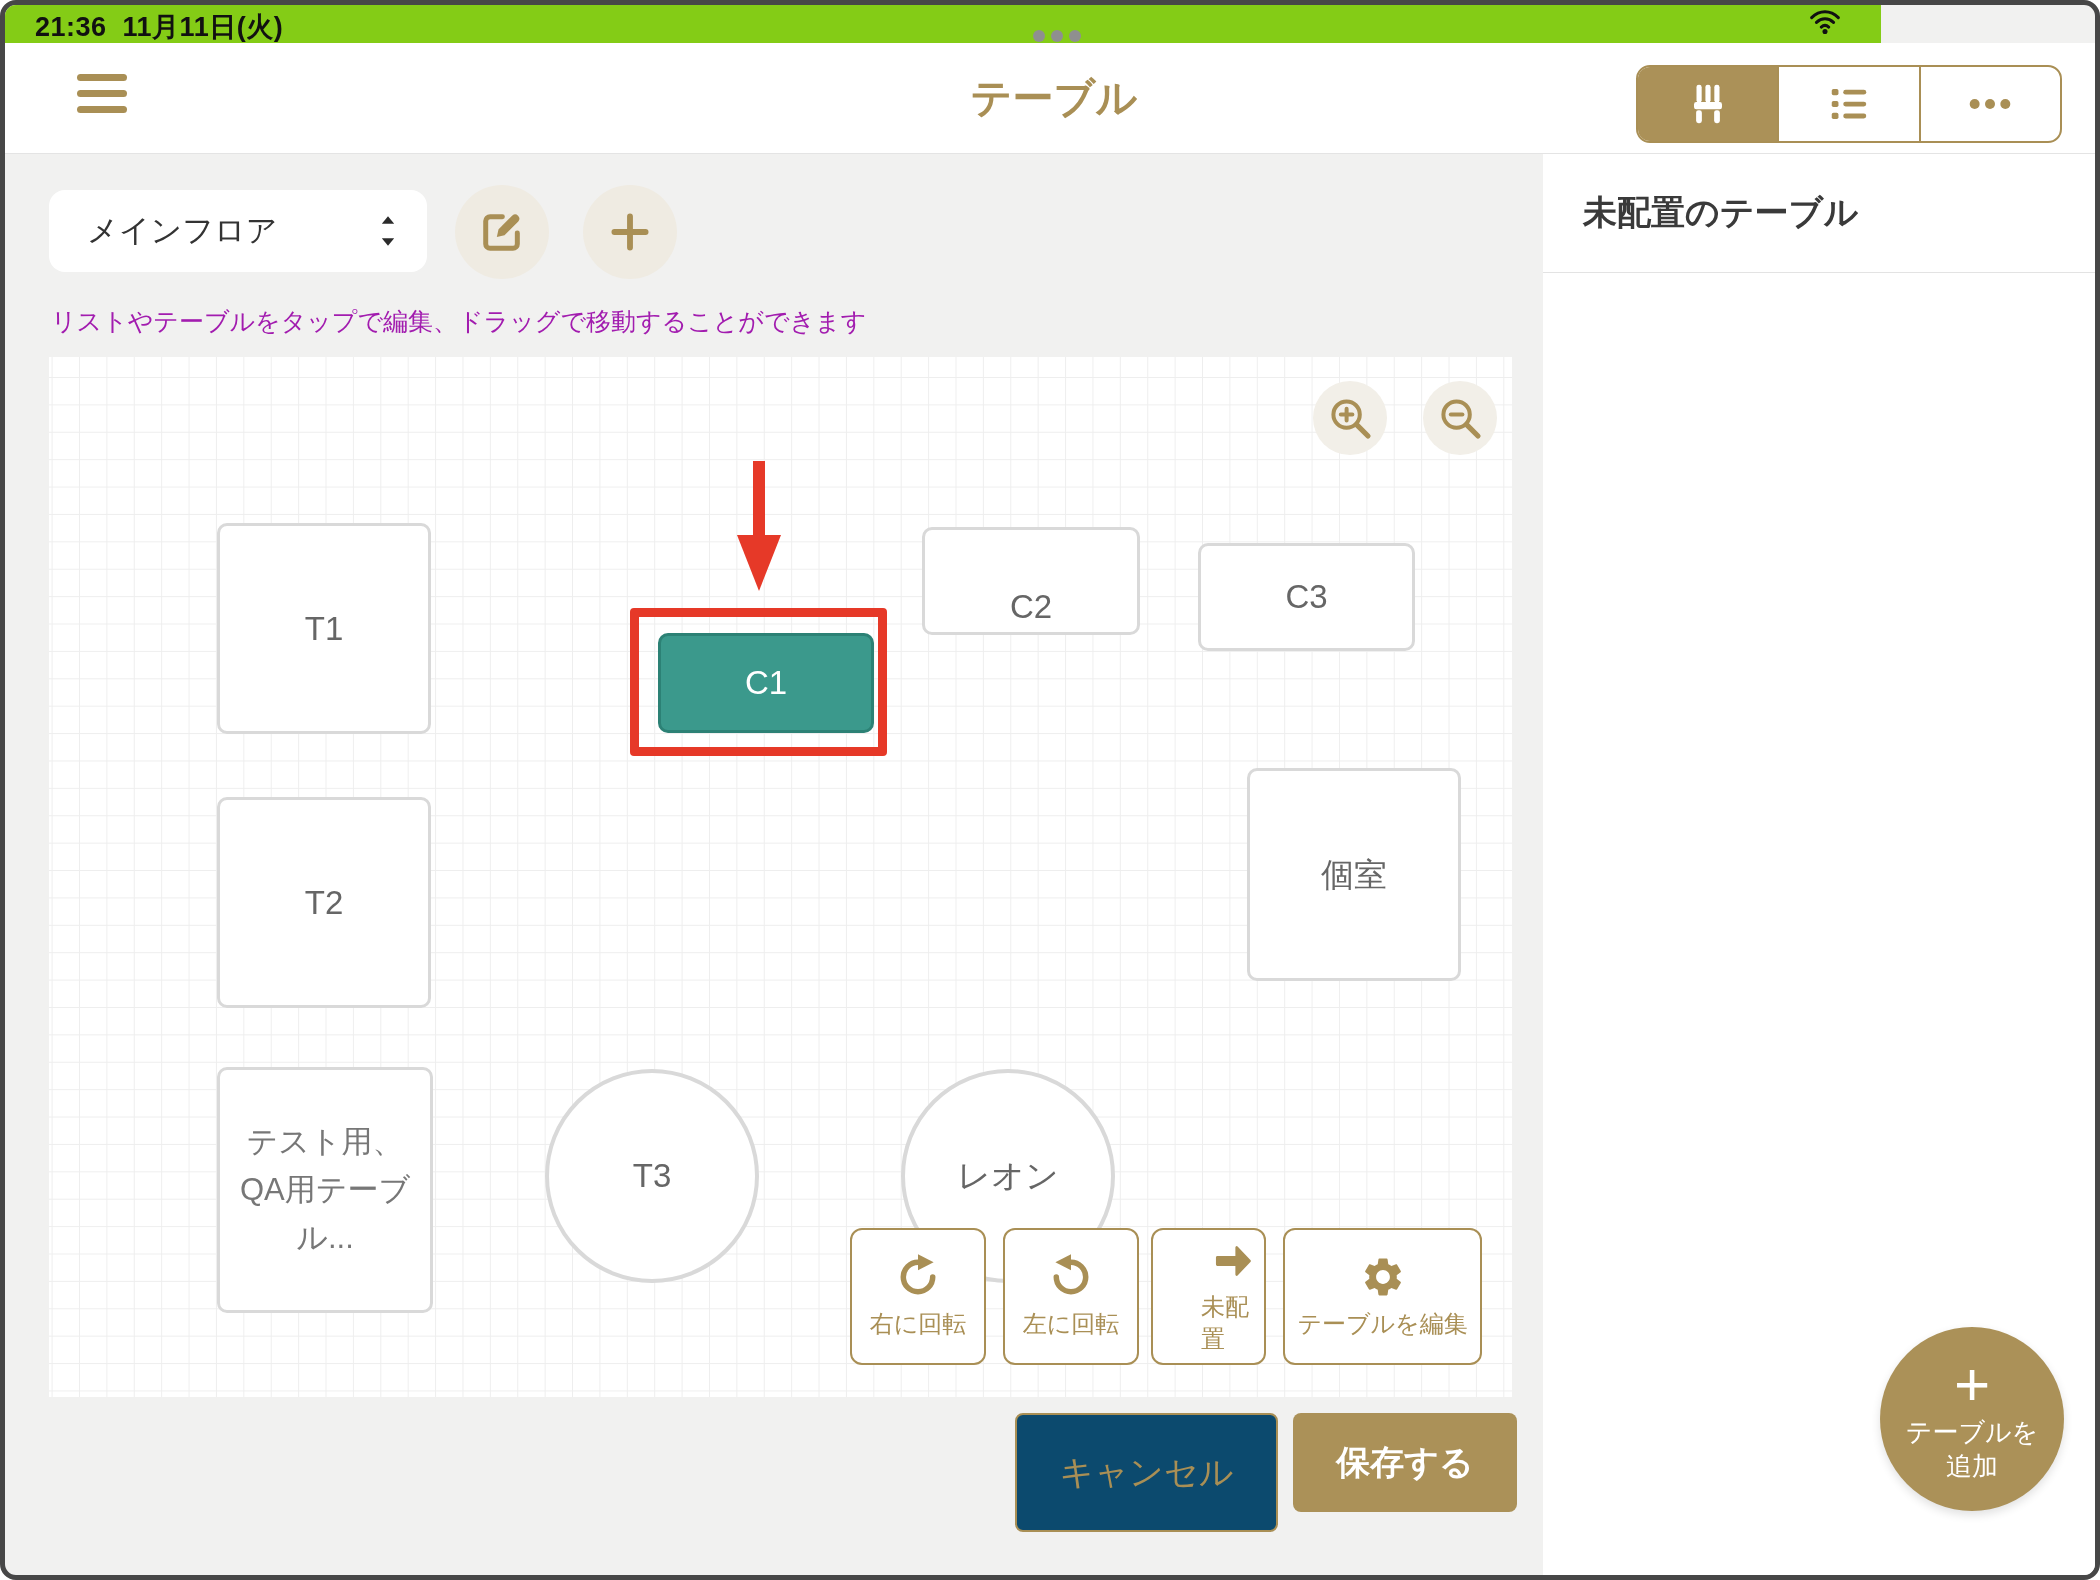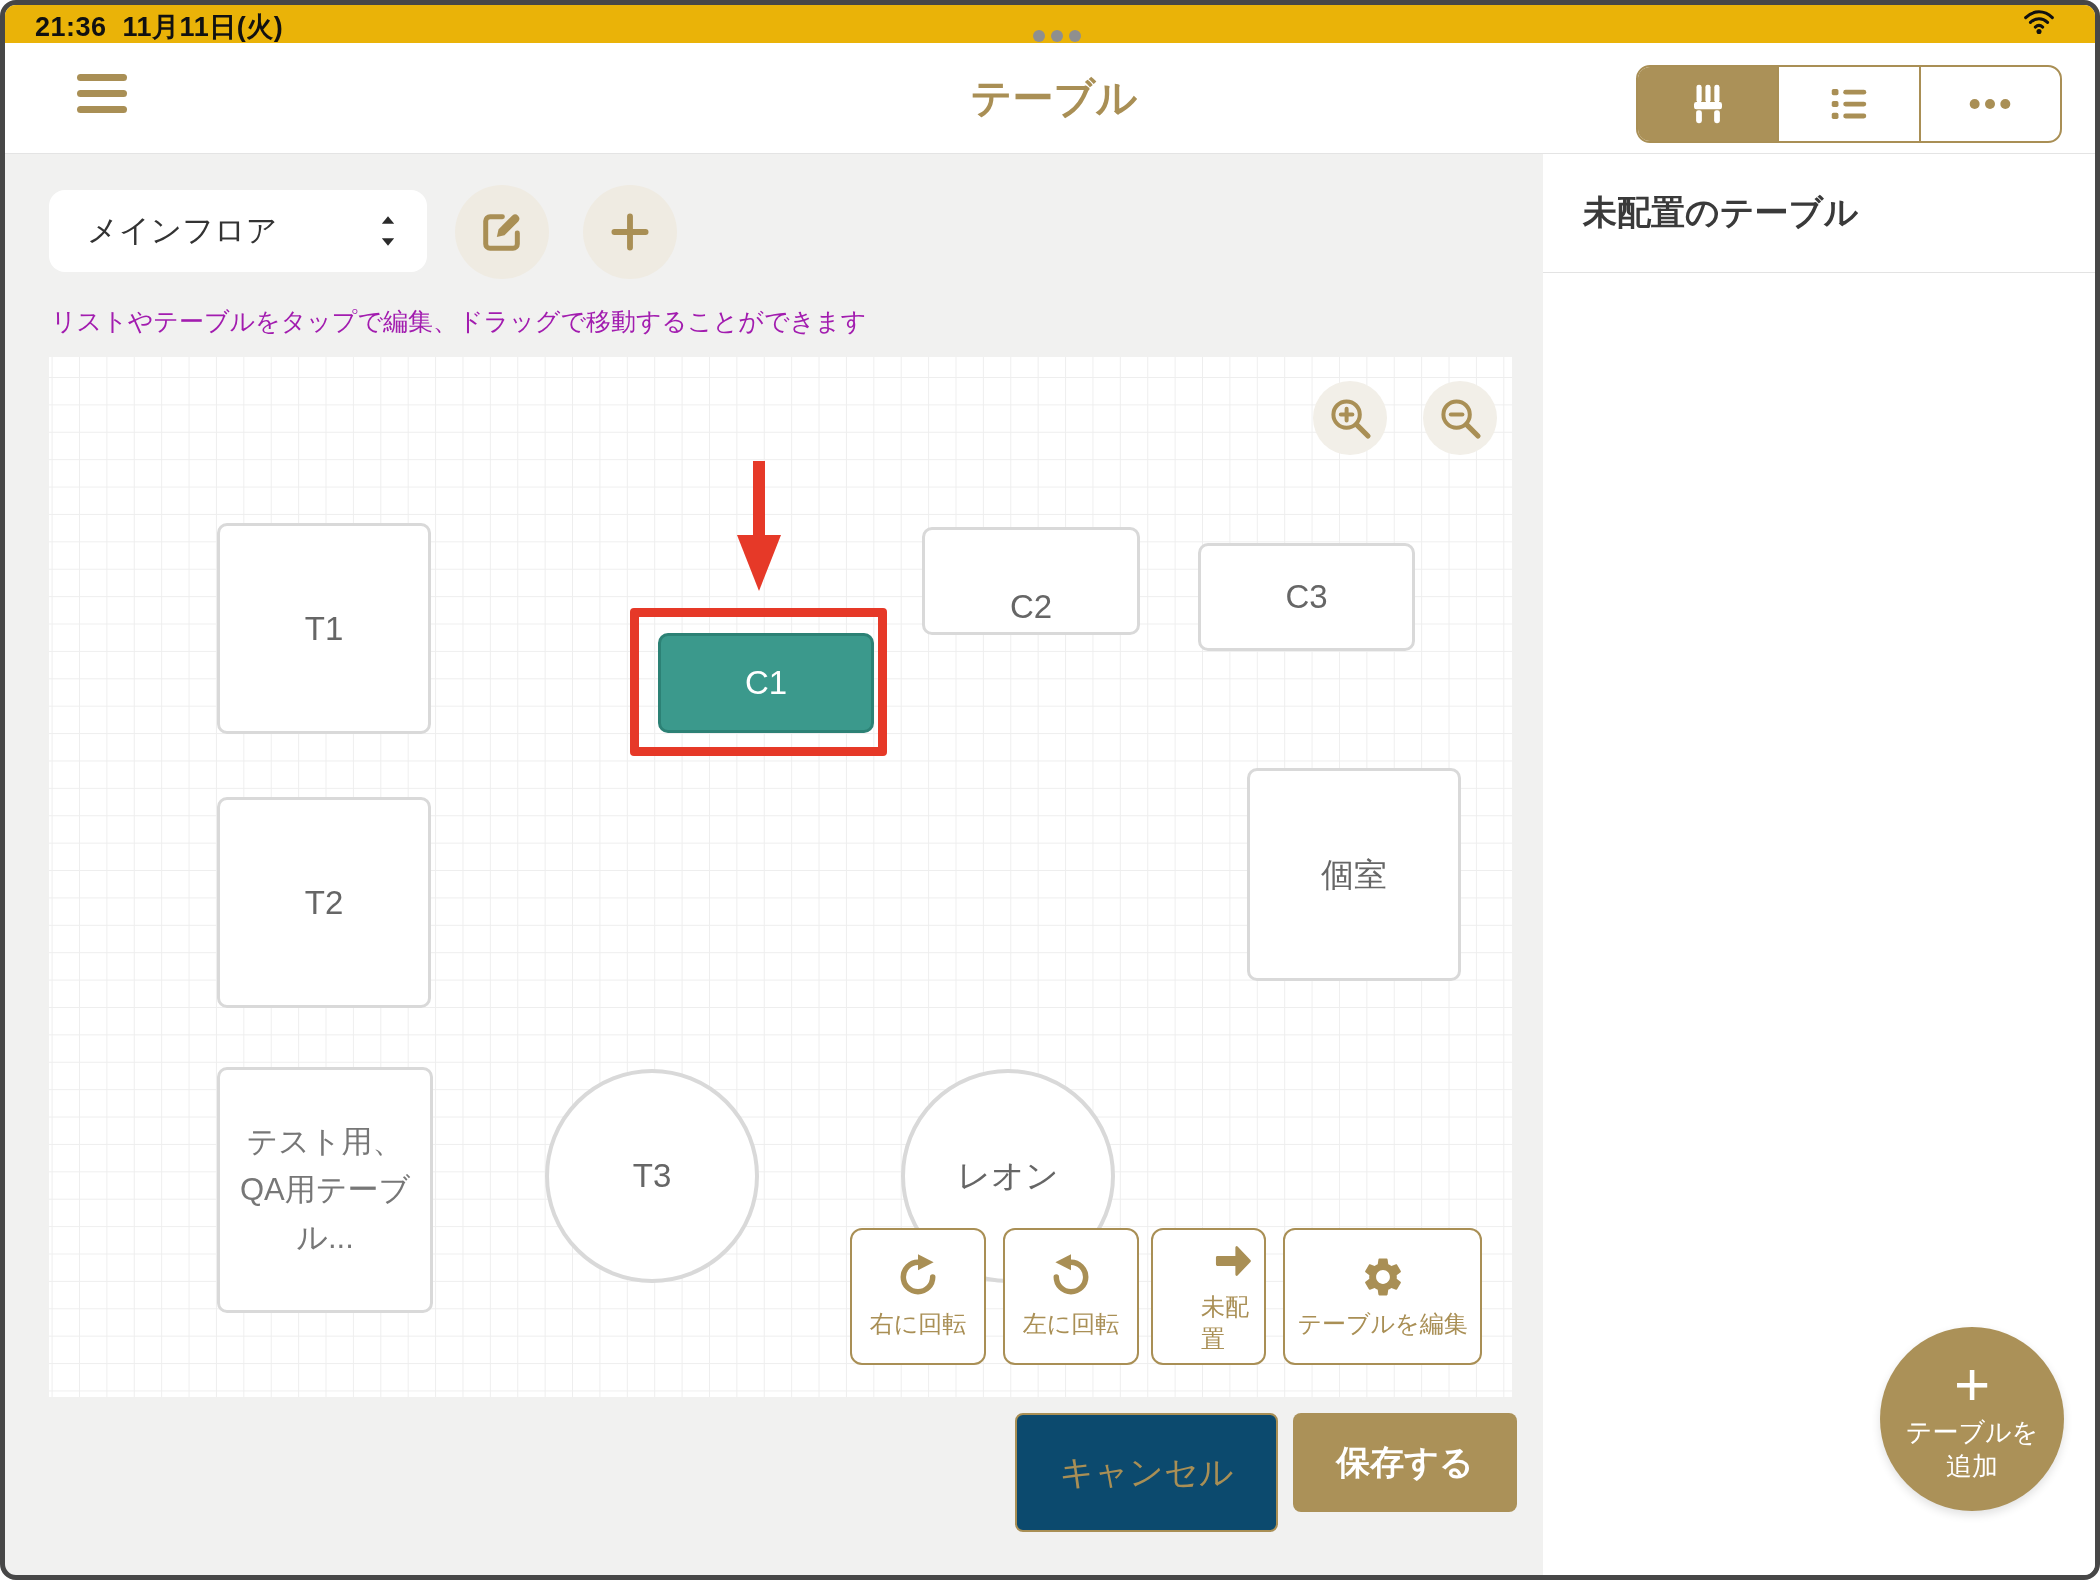--- a/index.html
+++ b/index.html
@@ -15,21 +15,21 @@
     --bg:#F1F1F0;
     --tbl-border:#D9D9D9;
     --tbl-text:#666;
   }
   .frame{
     position:relative; width:2100px; height:1580px;
     border:5px solid #474747; border-radius:16px; overflow:hidden;
     background:var(--bg);
   }
   
-  .statusbar{ position:absolute; left:0; top:0; width:2090px; height:38px; background:#eab308; }
+  .statusbar{ position:absolute; left:0; top:0; width:1876px; height:38px; background:#84cc16; }
   .sb-left{ position:absolute; left:30px; top:4px; font-size:27px; font-weight:700; color:#111; letter-spacing:.5px;}
   .sb-dots{ position:absolute; left:1028px; top:25px; display:flex; gap:6px; }
   .sb-dots i{ width:12px; height:12px; border-radius:50%; background:#8F8F8F; }
   .sb-right{ position:absolute; right:18px; top:4px; display:flex; align-items:flex-start; gap:8px;flex-direction:column; }
   .sb-right .pct{ font-size:27px; font-weight:600; color:#111; }
   
   .header{ position:absolute; left:0; top:38px; width:2090px; height:111px; background:#fff; border-bottom:1px solid #E4E4E4; }
   .hamburger{ position:absolute; left:72px; top:22px; width:50px; height:56px; display:flex; flex-direction:column; justify-content:center; gap:9px; cursor:pointer;}
   .hamburger i{ height:7px; border-radius:4px; background:var(--accent); }
   .page-title{ position:absolute; left:0; top:0; width:100%; height:100%; display:flex; align-items:center; justify-content:center; font-size:41px; font-weight:700; color:var(--accent);padding-left:8px; }

